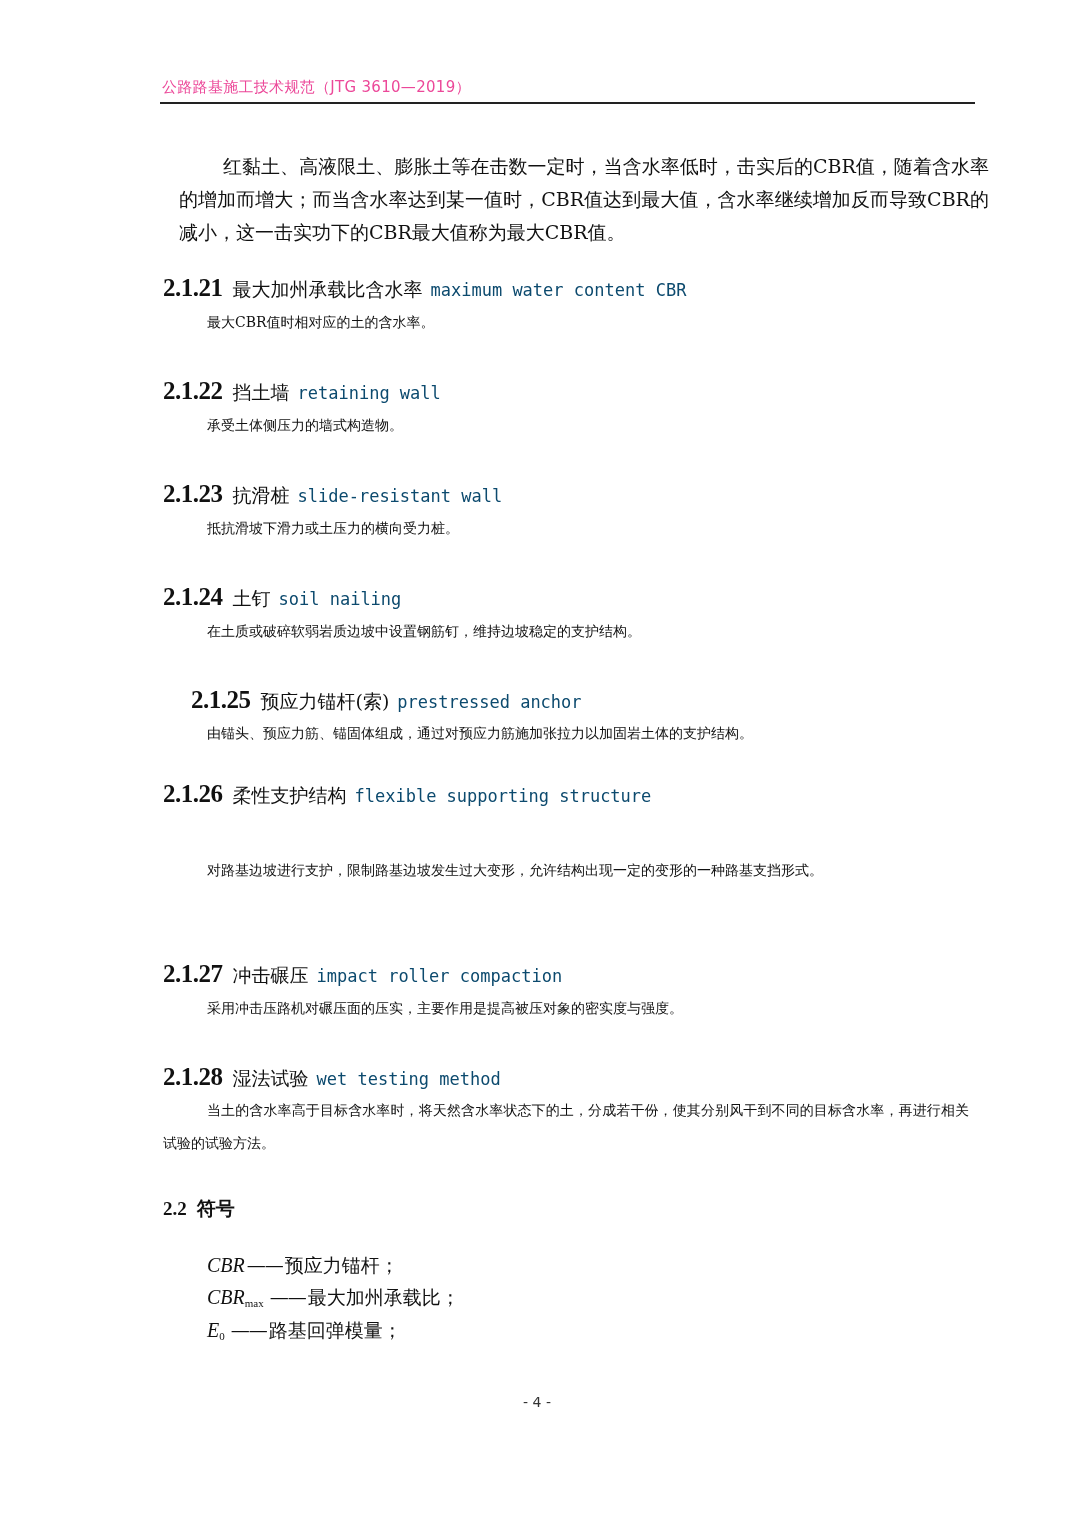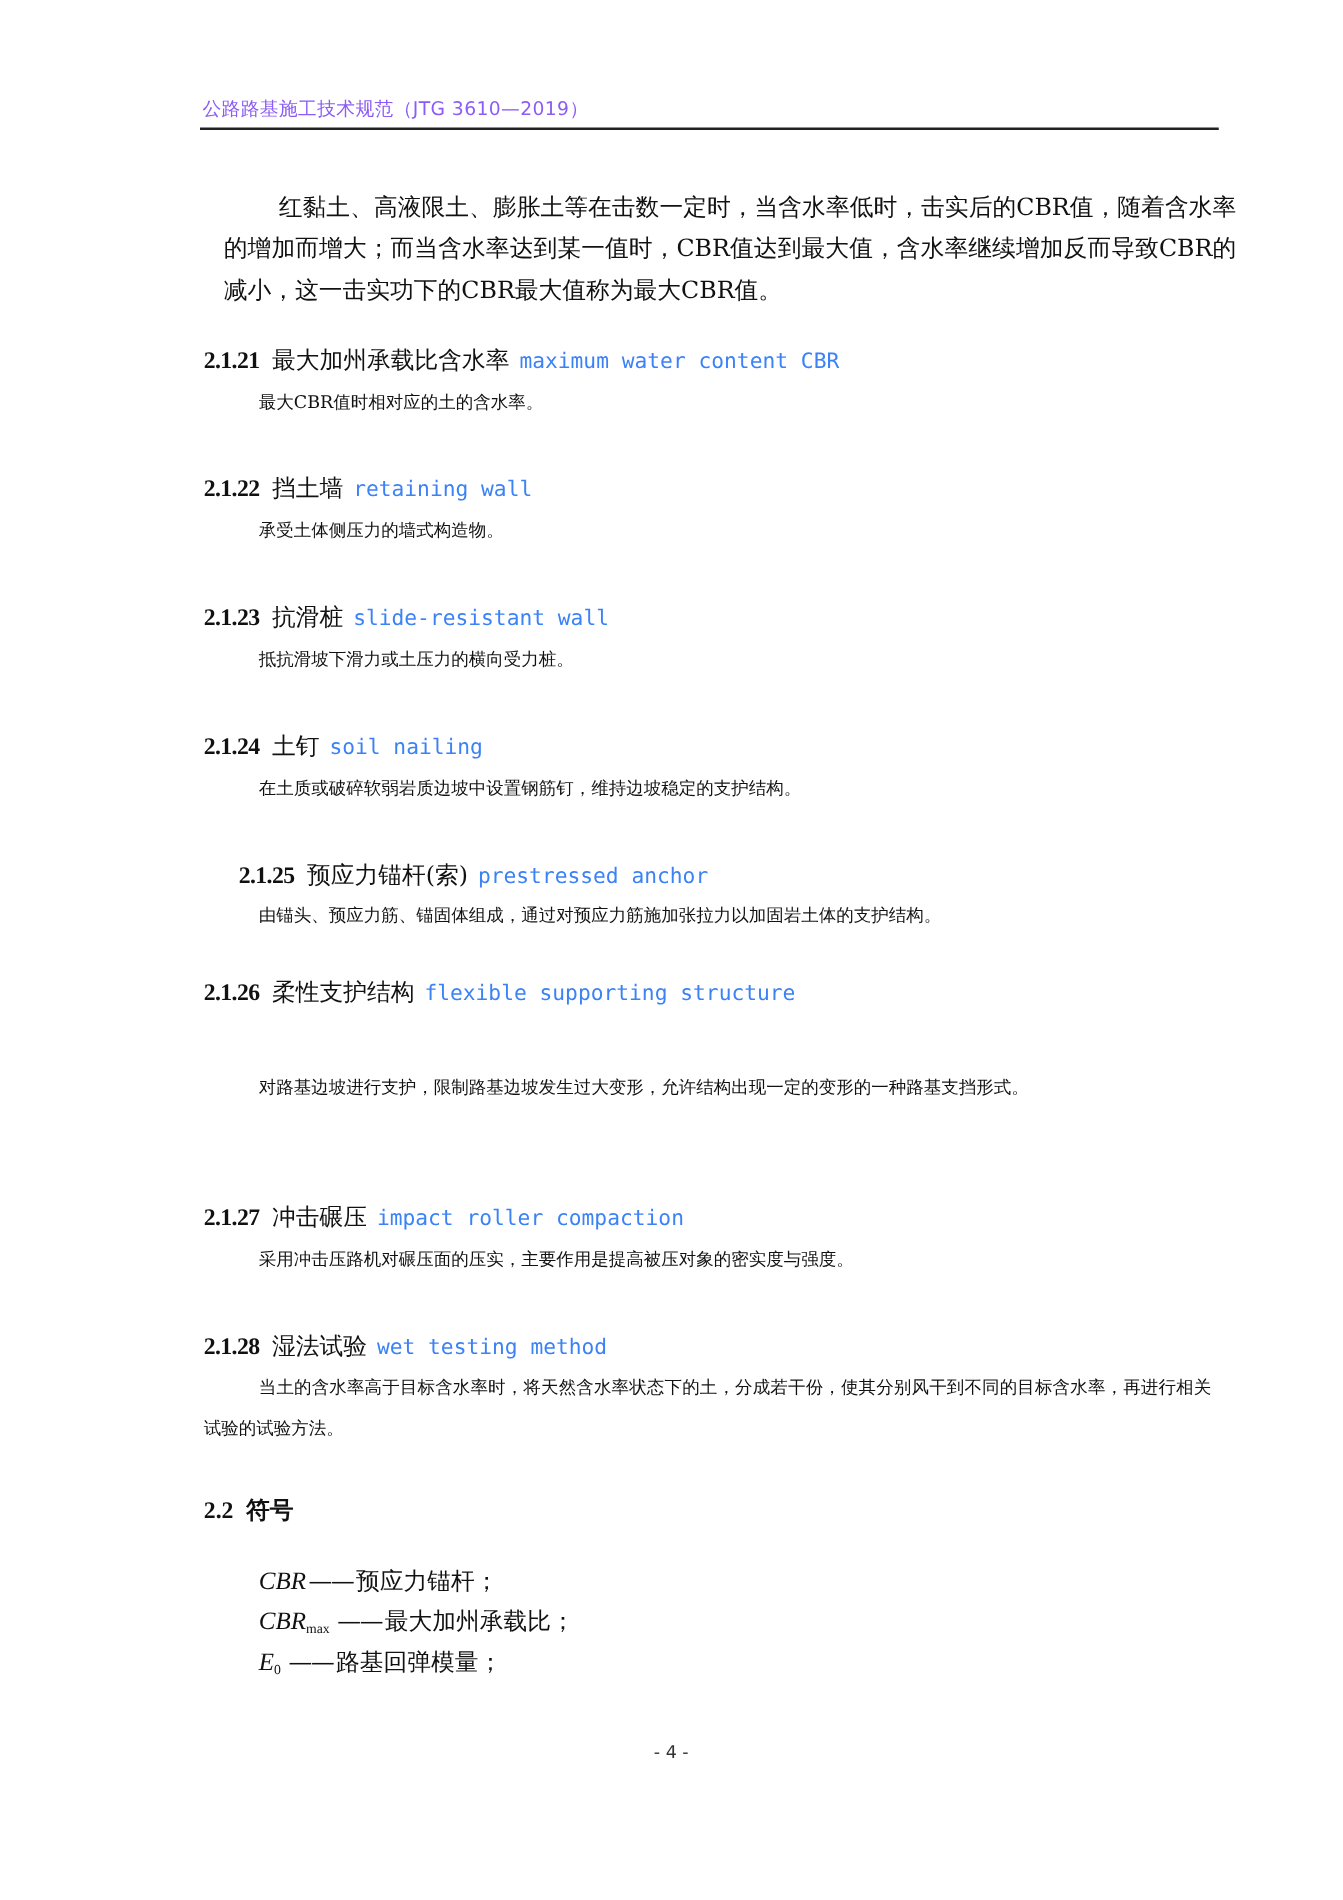--- a/index.html
+++ b/index.html
@@ -19,21 +19,21 @@
       position: absolute;
       left: 160px;
       top: 76px;
       width: 815px;
       height: 26px;
       border-bottom: 2px solid #222;
     }
     .page-header .title {
       font-family: "DejaVu Sans", "Liberation Sans", sans-serif;
       font-size: 15px;
-      color: #8b5cf6;
+      color: #ec4899;
       line-height: 22px;
       letter-spacing: 0.3px;
       position: absolute;
       left: 2px;
       top: 0;
     }
     .para {
       position: absolute;
       left: 163px;
       width: 810px;
@@ -46,30 +46,30 @@
     .term-head {
       position: absolute;
       left: 163px;
       font-size: 19px;
       line-height: 24px;
       white-space: nowrap;
     }
     .term-head .num {
       font-family: "Liberation Serif", "DejaVu Serif", serif;
       font-weight: bold;
-      font-size: 19px;
+      font-size: 25px;
       margin-right: 10px;
       letter-spacing: -0.5px;
     }
     .term-head .zh { font-size: 19px; }
     .term-head .en {
       font-family: "DejaVu Sans Mono", "Liberation Mono", monospace;
       font-size: 17px;
       margin-left: 8px;
-      color: #3b82f6;
+      color: #0c4a6e;
     }
     .def {
       position: absolute;
       left: 163px;
       width: 806px;
       font-size: 14px;
       line-height: 33px;
       text-indent: 44px;
       text-align: justify;
       margin: 0;

